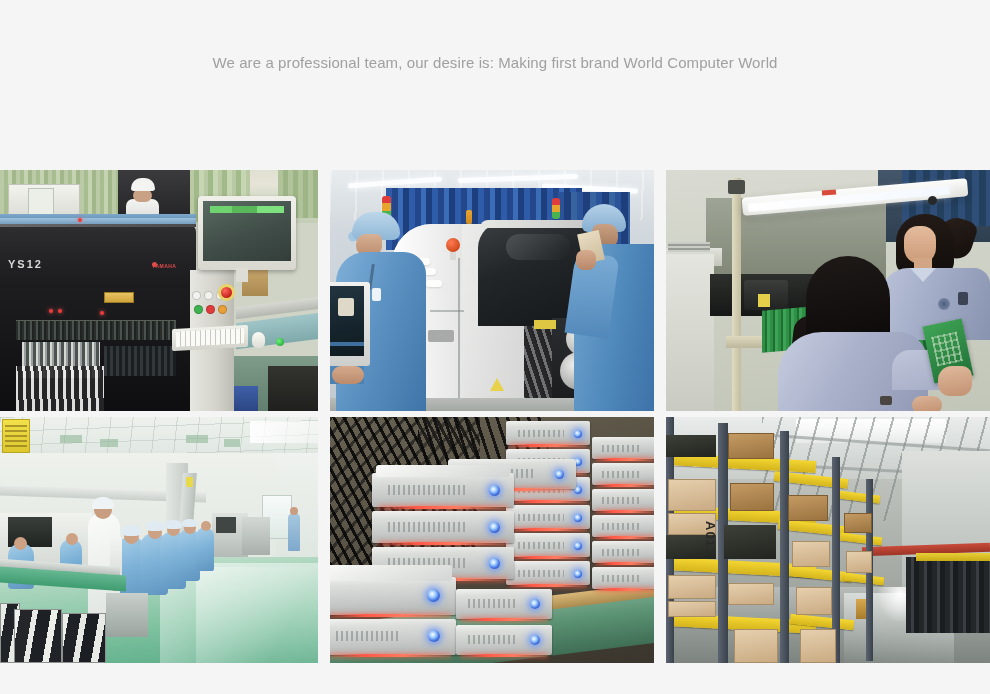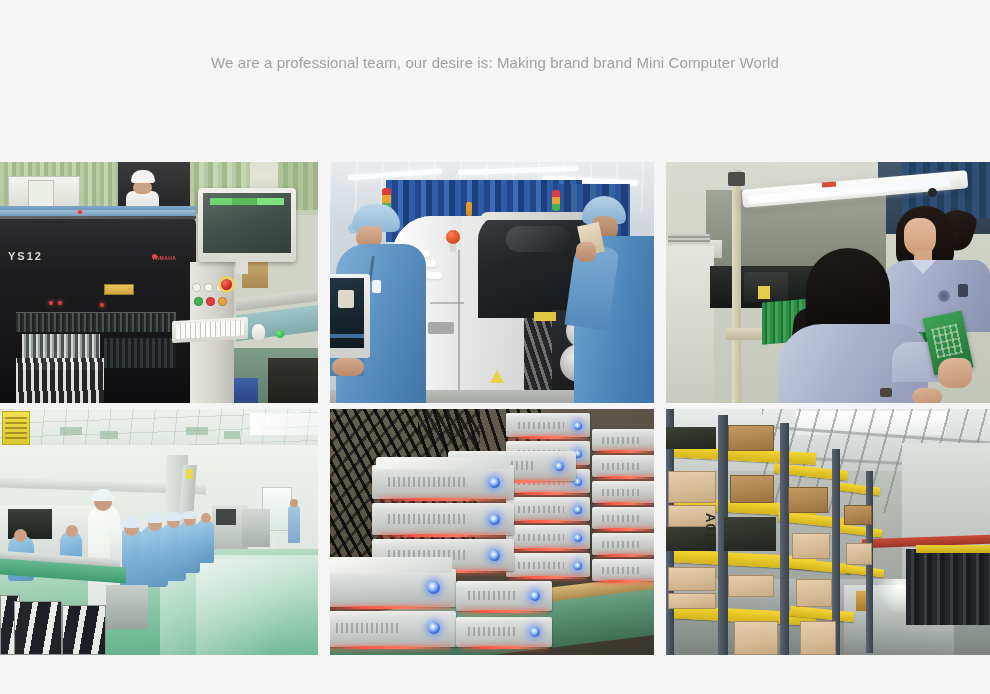--- a/index.html
+++ b/index.html
@@ -38,21 +38,21 @@
     margin-top: 16px;
     font-size: 15px;
     font-weight: 400;
     color: #a0a0a0;
     letter-spacing: 0.1px;
   }
 
   
   .gallery {
     position: absolute;
-    top: 162px;
+    top: 170px;
     left: 0;
     width: 972px;
     display: grid;
     grid-template-columns: 318px 324px 324px;
     grid-template-rows: 241px 246px;
     column-gap: 12px;
     row-gap: 6px;
     text-align: center;
   }
 
@@ -1037,21 +1037,21 @@
   }
   .t6-truck {
     position: absolute; left: 190px; top: 182px; width: 16px; height: 20px;
     background: linear-gradient(180deg,#d8a84e,#a87c2c);
   }
 </style>
 </head>
 <body>
 
 <div class="header">
-  <div class="page-subtitle">We are a professional team, our desire is: Making brand brand Mini Computer World</div>
+  <div class="page-subtitle">We are a professional team, our desire is: Making first brand World Computer World</div>
 </div>
 
 <div class="gallery">
 
   <div class="tile t1">
     <div class="t1-bgwall"></div>
     <div class="t1-curtain"></div>
     <div class="t1-curtain2"></div>
     <div class="t1-curtain3"></div>
     <div class="t1-shelf"></div>

